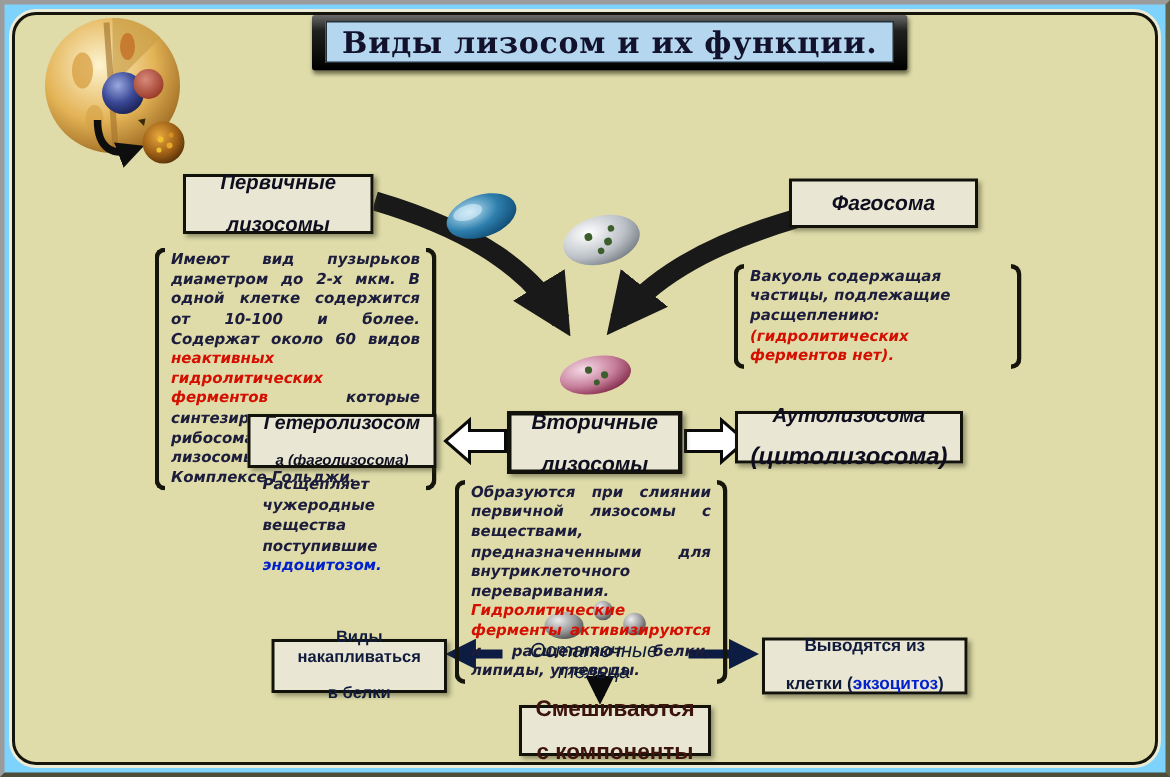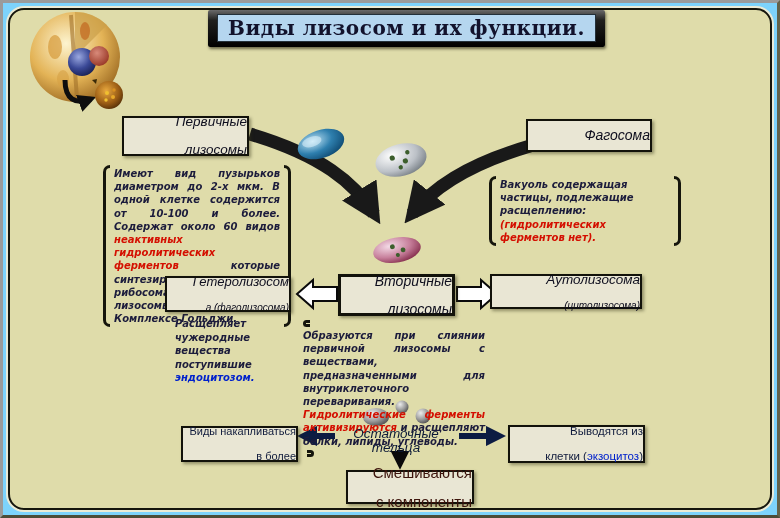--- a/index.html
+++ b/index.html
@@ -27,49 +27,49 @@
     position:absolute; left:9px; right:9px; top:4px; bottom:5px;
     background:#b5d6ef; border:1px solid #23303a;
     display:flex; align-items:center; justify-content:center;
     font-family:"DejaVu Serif", serif; font-weight:bold; font-size:20px;
     color:#12122c; letter-spacing:.5px; white-space:nowrap;
   }
 
   
   .node {
     position:absolute; background:#e9e6d4; border:2px solid #12120a;
-    display:flex; flex-direction:column; justify-content:center; align-items:flex-end;
-    text-align:center; font-weight:normal; color:#0e0e1e;
+    display:flex; flex-direction:column; justify-content:center; align-items:center;
+    text-align:center; font-weight:bold; color:#0e0e1e;
     box-shadow:2px 2px 3px rgba(50,50,25,.45); box-sizing:border-box; line-height:1.15;gap:12px;
   }
   .node.italic { font-style:italic; }
   .node-primary   { left:119px; top:113px; width:127px; height:40px; font-size:13.5px; }
   .node-phagosome { left:523px; top:116px; width:126px; height:33px; font-size:14px; }
   .node-secondary { left:335px; top:271px; width:117px; height:42px; font-size:14px; border-width:3px; }
   .node-hetero    { left:162px; top:273px; width:126px; height:36px; font-size:13px; overflow:hidden; }
   .node-hetero .sub { font-size:10px; }
   .node-auto      { left:487px; top:271px; width:152px; height:35px; font-size:13.5px; }
-  .node-auto .sub { font-size:10px; }
+  .node-auto .sub { font-size:16px; }
   .node-accum     { left:178px; top:423px; width:117px; height:36px; font-size:11px; color:#101b3c; }
   .node-excrete   { left:505px; top:422px; width:137px; height:38px; font-size:11.5px; color:#101b3c; }
   .node-mix       { left:343px; top:467px; width:128px; height:34px; font-size:15px; color:#3c140c; }
 
   
   .bblock { position:absolute; display:flex; align-items:stretch; }
   .bracket { width:7px; flex:0 0 7px; border:3px solid #15150c; box-sizing:border-box; }
   .bracket.l { border-right:none; border-radius:9px 0 0 9px; margin-right:4px; }
   .bracket.r { border-left:none;  border-radius:0 9px 9px 0; margin-left:4px; }
   .btext {
     flex:1; font-style:italic; font-weight:bold; color:#1c1c3c;
     font-size:10px; line-height:1.32; text-align:justify; padding:2px 0;
     font-family:"DejaVu Sans", sans-serif;
   }
   .desc-primary   { left:100px; top:162px; width:188px; }
   .desc-phagosome { left:486px; top:173px; width:192px; }
-  .desc-secondary { left:300px; top:317px; width:182px;flex-direction:column; }
+  .desc-secondary { left:300px; top:317px; width:182px; }
   .plain-desc {
     position:absolute; font-style:italic; font-weight:bold; color:#1c1c3c;
     font-size:10px; line-height:1.35; font-family:"DejaVu Sans", sans-serif;
   }
   .desc-hetero { left:172px; top:314px; width:126px; }
   .desc-auto   { left:494px; top:311px; width:158px; }
 
   .red  { color:#d40f00; }
   .blue { color:#0021cc; }
 
@@ -236,21 +236,21 @@
   <div class="bblock desc-secondary">
     <div class="bracket l"></div>
     <div class="btext"><span>Образуются при слиянии первичной лизосомы с веществами, предназначенными для внутриклеточного переваривания.</span><br><span class="red">Гидролитические ферменты активизируются</span><span> и расщепляют белки, липиды, углеводы.</span></div>
     <div class="bracket r"></div>
   </div>
 
   <div class="residual-label">Остаточные тельца</div>
 
   <div class="node node-accum">
     <div>Виды накапливаться</div>
-    <div>в более</div>
+    <div>в белки</div>
   </div>
 
   <div class="node node-excrete">
     <div>Выводятся из</div>
     <div><span>клетки (</span><span class="blue">экзоцитоз</span><span>)</span></div>
   </div>
 
   <div class="node node-mix">
     <div>Смешиваются</div>
     <div>с компоненты</div>

